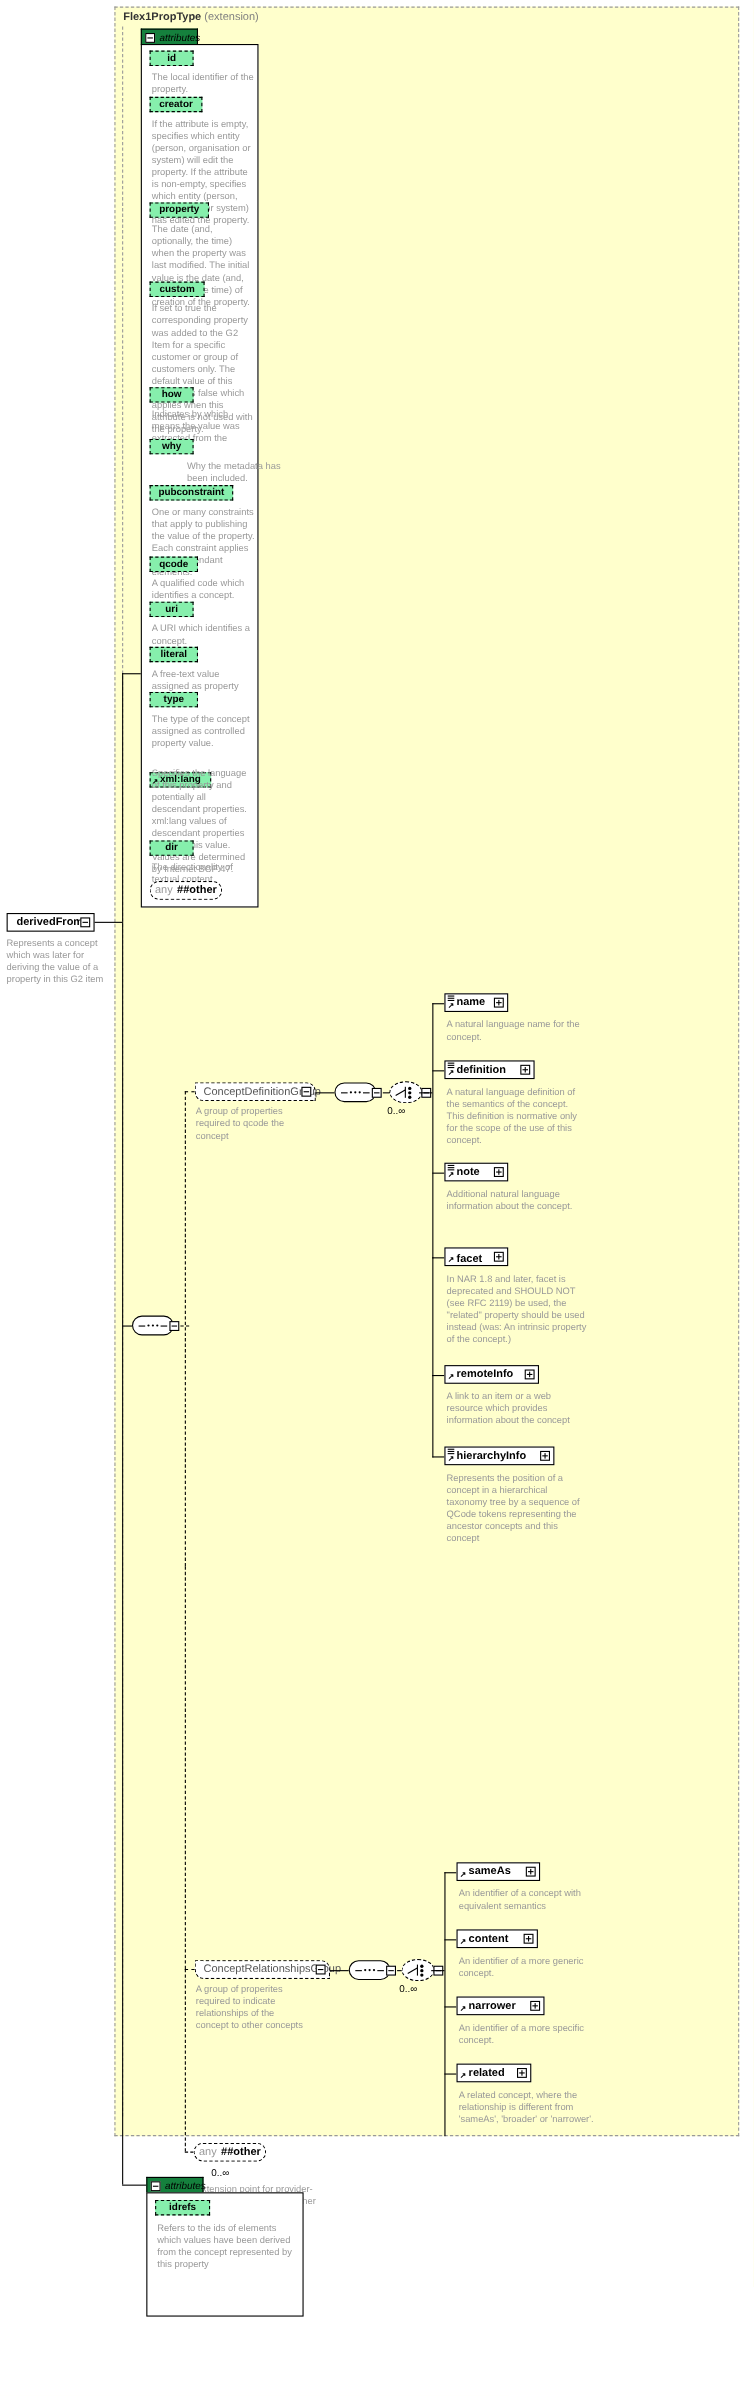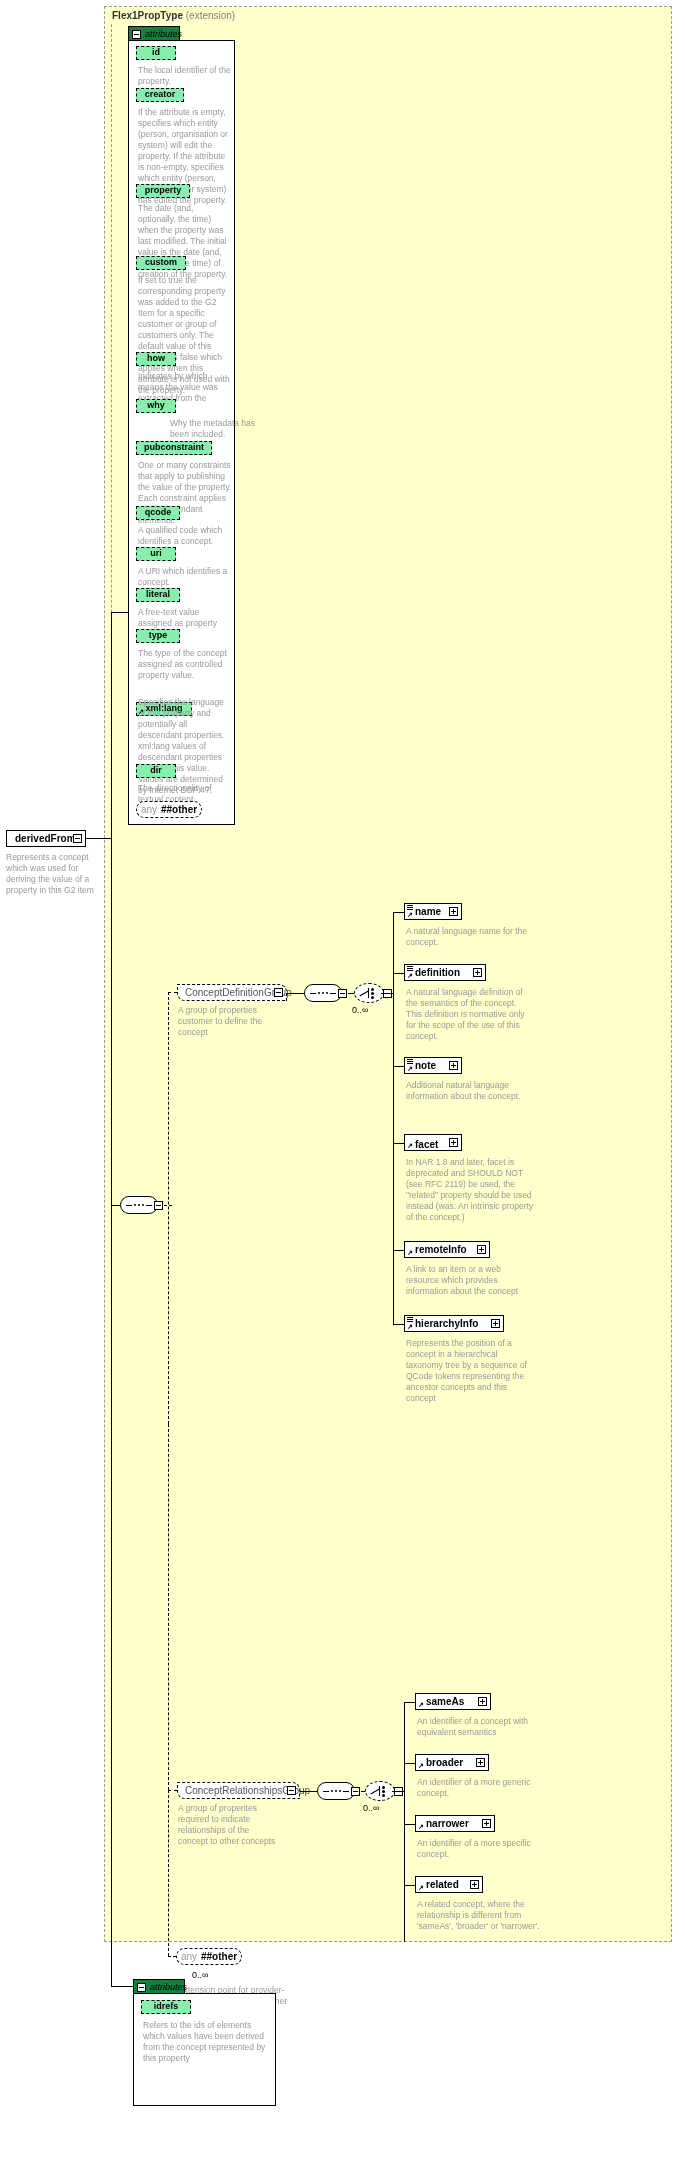--- a/index.html
+++ b/index.html
@@ -461,21 +461,21 @@
 
 <div class="any-node" style="left:136px; top:801px; width:66px;">
   <span class="any-word">any</span>
   <span class="any-ns">##other</span>
 </div>
 
 <div class="el-node" style="left:6px; top:830px; width:80px;">
   <span>derivedFrom</span>
   <span class="minus-box" style="position:absolute; right:3px; top:3px;"></span>
 </div>
-<div class="desc" style="left:6px; top:852px; width:95px;">Represents a concept which was used for deriving the value of a property in this G2 item</div>
+<div class="desc" style="left:6px; top:852px; width:95px;">Represents a concept which was later for deriving the value of a property in this G2 item</div>
 
 <div class="hline" style="left:86px; top:838px; width:25px;"></div>
 
 <div class="vline" style="left:111px; top:838px; height:1148px;"></div>
 <div class="hline" style="left:111px; top:1986px; width:22px;"></div>
 
 <div class="hline" style="left:111px; top:612px; width:17px;"></div>
 <div class="vline" style="left:111px; top:612px; height:226px;"></div>
 
 <div class="seq-node" style="left:120px; top:1196px;">
@@ -491,21 +491,21 @@
 <div class="hline" style="left:111px; top:1205px; width:9px;"></div>
 
 <div class="vline-d" style="left:168px; top:992px; height:432px;"></div>
 <div class="hline-d" style="left:164px; top:1205px; width:8px;"></div>
 
 <div class="hline-d" style="left:168px; top:992px; width:9px;"></div>
 <div class="group-node" style="left:177px; top:984px; width:110px;">
   <span>ConceptDefinitionGroup</span>
   <span class="minus-box" style="position:absolute; right:3px; top:3px;"></span>
 </div>
-<div class="desc" style="left:178px; top:1005px; width:98px;">A group of properties customer to define the concept</div>
+<div class="desc" style="left:178px; top:1005px; width:98px;">A group of properties required to qcode the concept</div>
 
 <div class="hline" style="left:287px; top:993px; width:17px;"></div>
 <div class="seq-node" style="left:304px; top:984px;">
   <span class="seq-dots">
     <span class="bar"></span>
       <span class="dot"></span>
       <span class="dot"></span>
       <span class="dot"></span>
       <span class="bar"></span>
   </span>
@@ -639,21 +639,21 @@
 <div class="el-node" style="left:415px; top:1693px; width:76px;">
   <span class="corner-arrow">↗</span>
   <span style="margin-left:2px">sameAs</span>
   <span class="plus-box" style="position:absolute; right:3px; top:3px;"></span>
 </div>
 <div class="desc" style="left:417px; top:1716px; width:128px;">An identifier of a concept with equivalent semantics</div>
 
 <div class="hline" style="left:404px; top:1763px; width:11px;"></div>
 <div class="el-node" style="left:415px; top:1754px; width:74px;">
   <span class="corner-arrow">↗</span>
-  <span style="margin-left:2px">broader</span>
+  <span style="margin-left:2px">content</span>
   <span class="plus-box" style="position:absolute; right:3px; top:3px;"></span>
 </div>
 <div class="desc" style="left:417px; top:1777px; width:128px;">An identifier of a more generic concept.</div>
 
 <div class="hline" style="left:404px; top:1824px; width:11px;"></div>
 <div class="el-node" style="left:415px; top:1815px; width:80px;">
   <span class="corner-arrow">↗</span>
   <span style="margin-left:2px">narrower</span>
   <span class="plus-box" style="position:absolute; right:3px; top:3px;"></span>
 </div>

